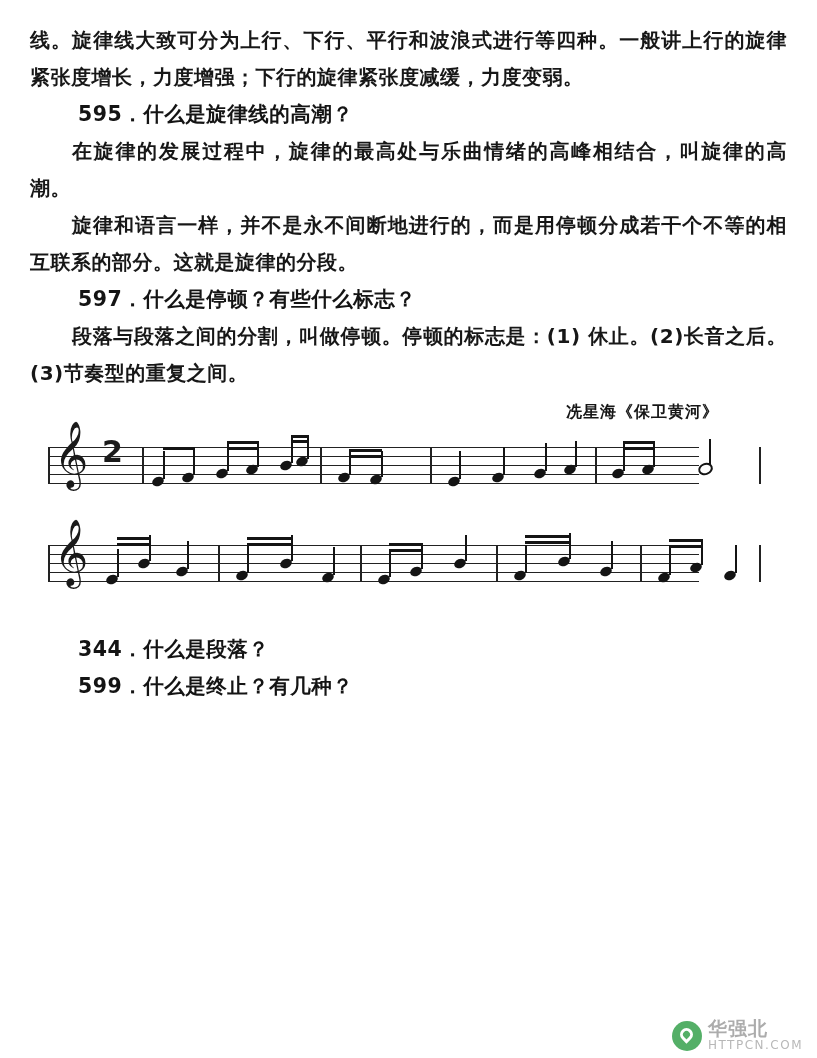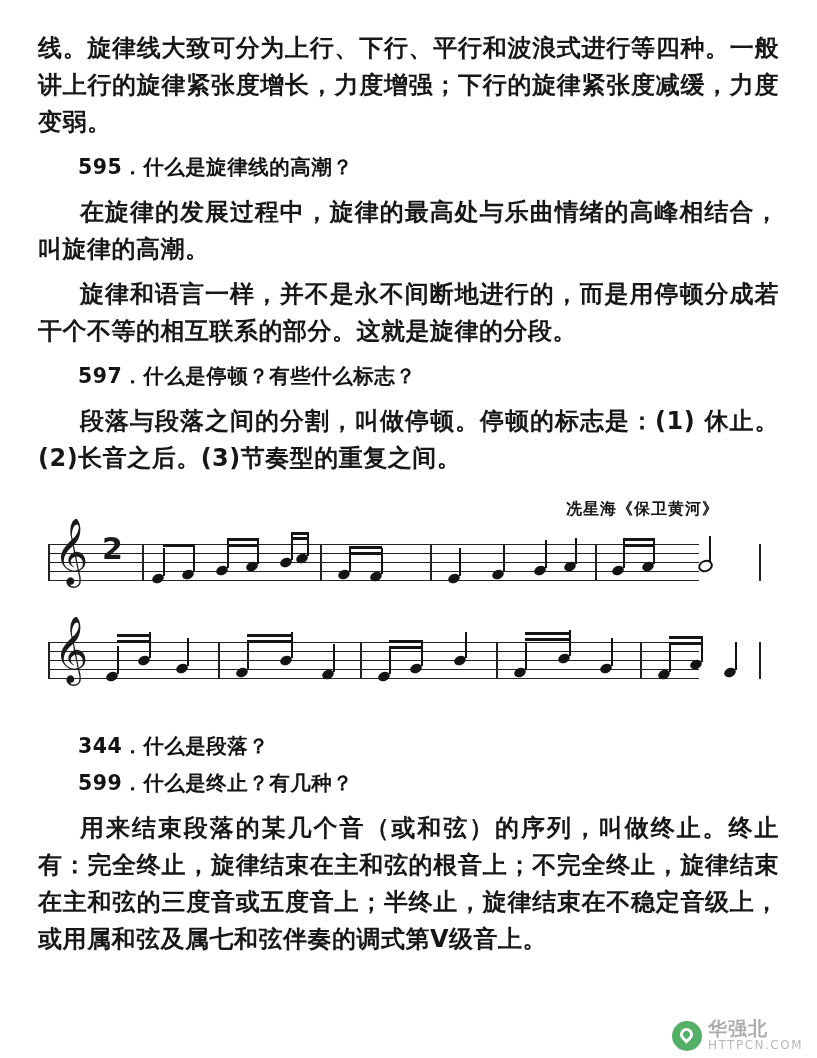--- a/index.html
+++ b/index.html
@@ -15,46 +15,46 @@
     color: #1a1a1a;
     overflow: hidden;
   }
   .page {
     position: absolute;
     inset: 0;
     padding: 22px 30px 0 30px;
     box-sizing: border-box;
   }
   .body-text {
-    font-size: 24px;
+    font-size: 20px;
     line-height: 37px;
     letter-spacing: 0.5px;
     text-align: justify;
     font-weight: 700;
     color: #171717;
-    margin: 8px;
+    margin: 0;
   }
   .body-text.indent {
     text-indent: 42px;
   }
   .q-head {
     font-size: 20.5px;
     line-height: 37px;
     letter-spacing: 0.5px;
     font-weight: 700;
     margin: 0;
     padding-left: 48px;
     color: #141414;
   }
   .block-gap {
     height: 6px;
   }
   
   .score-wrap {
-    margin-top: 22px;
+    margin-top: 10px;
     position: relative;
   }
   .score-credit {
     text-align: right;
     font-size: 16px;
     font-weight: 700;
     letter-spacing: 1px;
     padding-right: 68px;
     margin-bottom: 6px;
     color: #161616;
@@ -327,21 +327,20 @@
       <span class="note" style="left:694px; top:44px;"></span>
       <span class="stem" style="left:705px; top:18px; height:28px;"></span>
     </div>
   </div>
 
   <div class="block-gap"></div>
 
   <p class="q-head">344．什么是段落？</p>
 
   <p class="q-head">599．什么是终止？有几种？</p>
-  <p class="body-text indent">用来结束段落的某几个音（或和弦）的序列，叫做终止。终止有：完全终止，旋律结束在主和弦的根音上；不完全终止，旋律结束在主和弦的三度音或五度音上；半终止，旋律结束在不稳定音级上，或用属和弦及属七和弦伴奏的调式第Ⅴ级音上。</p>
 </div>
 
 <div class="watermark">
   <span class="wm-logo"></span>
   <span class="wm-text">
     <span class="wm-main" style="display:block">华强北</span>
     <span class="wm-sub" style="display:block">HTTPCN.COM</span>
   </span>
 </div>
 

